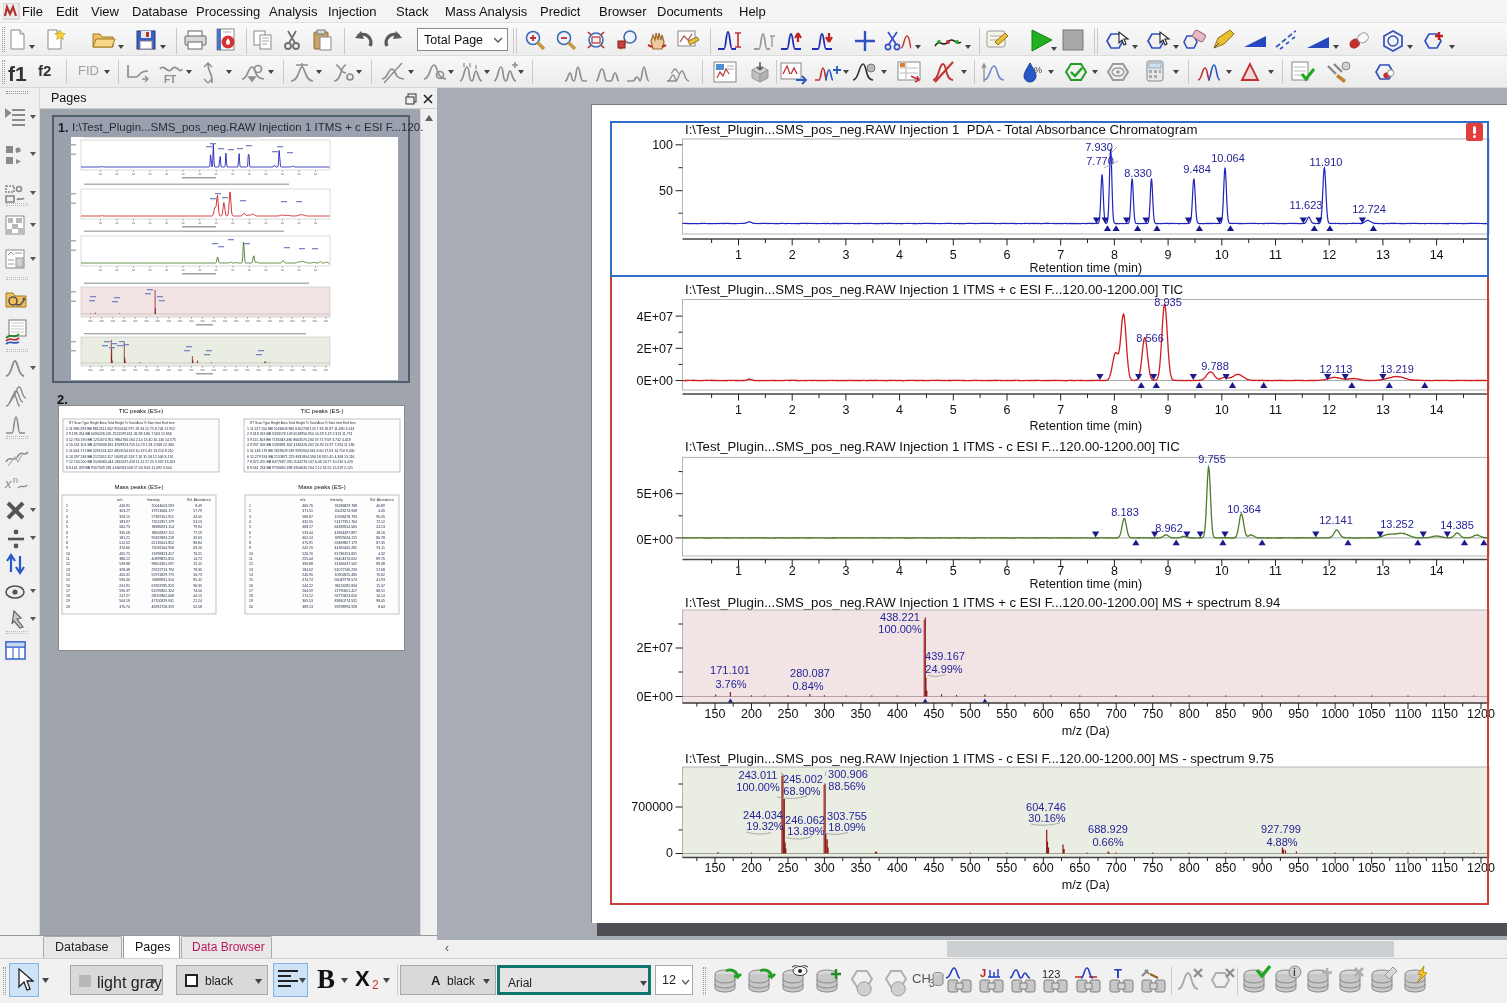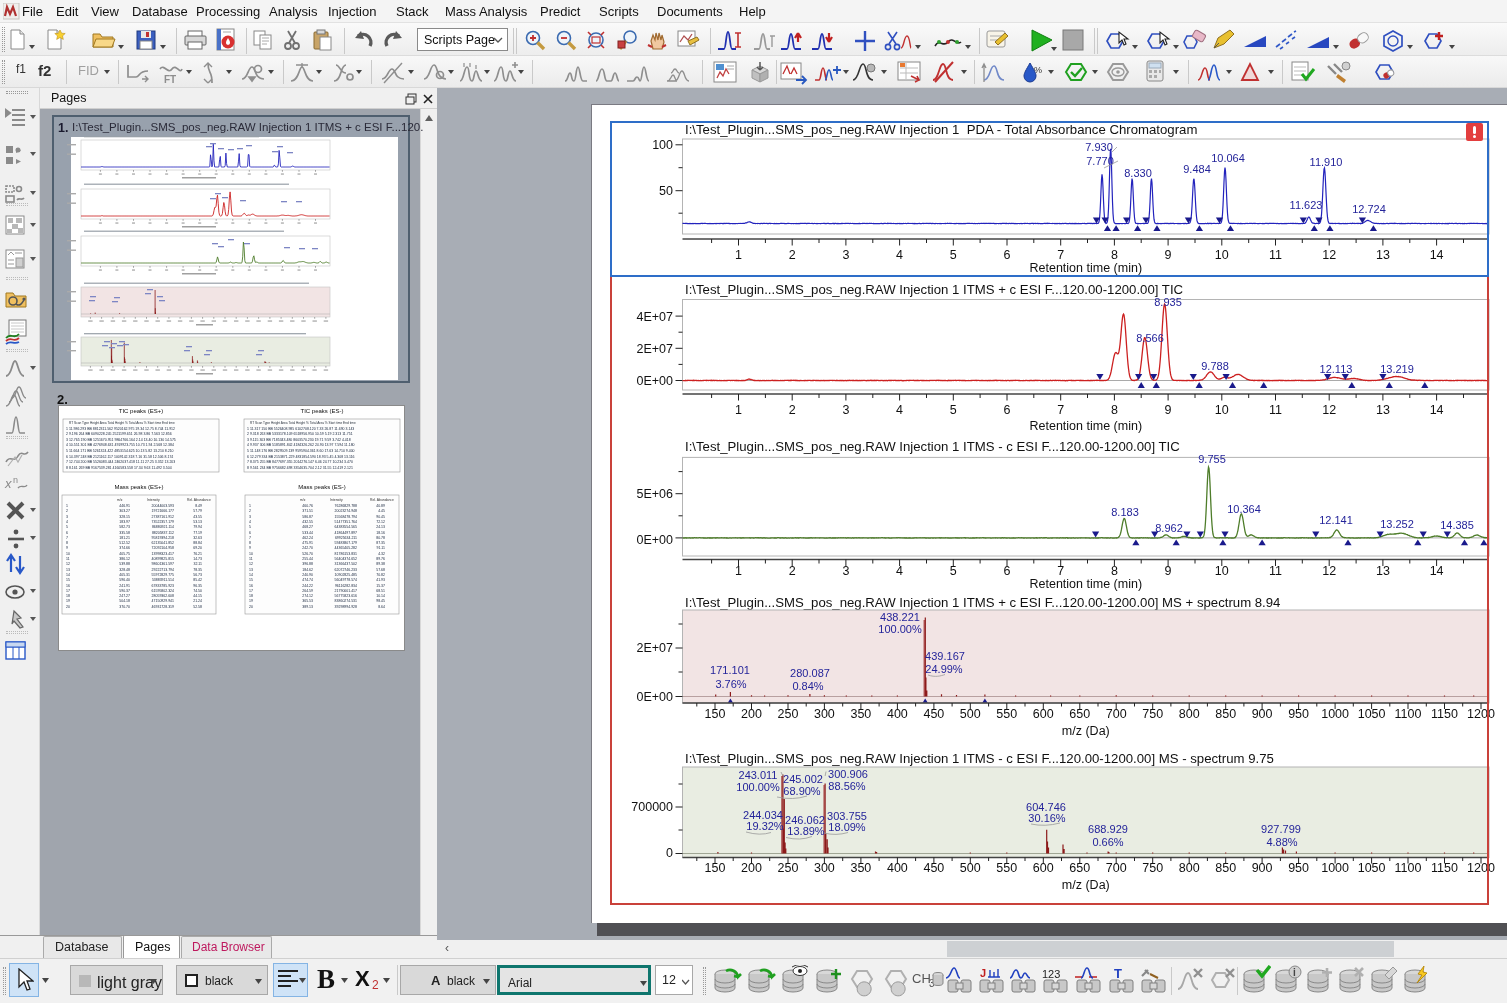--- a/index.html
+++ b/index.html
@@ -15,21 +15,21 @@
       <span class="abs" style="left:22px;top:4px">File</span>
       <span class="abs" style="left:56px;top:4px">Edit</span>
       <span class="abs" style="left:91px;top:4px">View</span>
       <span class="abs" style="left:132px;top:4px">Database</span>
       <span class="abs" style="left:196px;top:4px">Processing</span>
       <span class="abs" style="left:269px;top:4px">Analysis</span>
       <span class="abs" style="left:328px;top:4px">Injection</span>
       <span class="abs" style="left:396px;top:4px">Stack</span>
       <span class="abs" style="left:445px;top:4px">Mass Analysis</span>
       <span class="abs" style="left:540px;top:4px">Predict</span>
-      <span class="abs" style="left:599px;top:4px">Scripts</span>
+      <span class="abs" style="left:599px;top:4px">Browser</span>
       <span class="abs" style="left:657px;top:4px">Documents</span>
       <span class="abs" style="left:739px;top:4px">Help</span>
     </div>
     <div class="abs" style="left:0;top:23px;width:1507px;height:33px;background:linear-gradient(#fafafa,#ededed);border-bottom:1px solid #dcdcdc">
       <div class="abs" style="left:2px;top:4px;width:3px;height:25px;border-left:1px dotted #999;border-right:1px dotted #999"></div>
       <svg class="ic" style="left:7px;top:6px" width="22" height="22">
         <path d="M4 1 L13 1 L17 5 L17 20 L4 20 Z" fill="#fff" stroke="#8a8a8a"></path>
         <path d="M13 1 L13 5 L17 5" fill="#e8e8e8" stroke="#8a8a8a"></path>
       </svg>
       <svg class="abs" style="left:29px;top:22px" width="7" height="5">
@@ -88,21 +88,21 @@
       <div class="abs" style="left:344px;top:5px;width:1px;height:26px;background:#c9c9c9"></div>
       <svg class="ic" style="left:352px;top:7px" width="24" height="20">
         <path d="M18 16 A8 8 0 0 0 6 6" stroke="#5a5a5a" stroke-width="3.4" fill="none"></path>
         <path d="M9 1 L3 8 L12 9 Z" fill="#5a5a5a"></path>
       </svg>
       <svg class="ic" style="left:383px;top:7px" width="24" height="20">
         <path d="M4 16 A8 8 0 0 1 16 6" stroke="#5a5a5a" stroke-width="3.4" fill="none"></path>
         <path d="M13 1 L19 8 L10 9 Z" fill="#5a5a5a"></path>
       </svg>
       <div class="abs" style="left:417px;top:5px;width:91px;height:23px;background:#fff;border:1px solid #8a8a8a;font-size:12.5px;color:#111">
-        <span class="abs" style="left:6px;top:4px">Scripts Page</span>
+        <span class="abs" style="left:6px;top:4px">Total Page</span>
         <svg class="abs" style="left:76px;top:8px" width="9" height="6">
           <path d="M0 1 L4 5 L8 1" stroke="#555" stroke-width="1.4" fill="none"></path>
         </svg>
       </div>
       <div class="abs" style="left:513px;top:5px;width:1px;height:26px;background:#c9c9c9"></div>
       <div class="abs" style="left:516px;top:5px;width:1px;height:26px;background:#c9c9c9"></div>
       <svg class="ic" style="left:524px;top:6px" width="24" height="23">
         <circle cx="9" cy="9" r="6.5" fill="#eef4fa" stroke="#3a6ab0" stroke-width="1.6"></circle>
         <path d="M13.5 13.5 L20 20" stroke="#c49a40" stroke-width="3.4"></path>
         <path d="M6 9 h6 M9 6 v6" stroke="#c03030" stroke-width="1.8"></path>
@@ -244,21 +244,21 @@
       <svg class="ic" style="left:1419px;top:5px" width="28" height="25">
         <path d="M10 6 L18 6 L22 13 L18 20 L10 20 L6 13 Z" fill="none" stroke="#3050c0" stroke-width="1.7"></path>
         <path d="M20 4 v8 M16 8 h8" stroke="#c02020" stroke-width="2.4"></path>
       </svg>
       <svg class="abs" style="left:1449px;top:22px" width="7" height="5">
         <path d="M0 0 L6 0 L3 4 Z" fill="#444"></path>
       </svg>
     </div>
     <div class="abs" style="left:0;top:56px;width:1507px;height:32px;background:linear-gradient(#f8f8f8,#ebebeb);border-bottom:1px solid #d8d8d8">
       <div class="abs" style="left:2px;top:4px;width:3px;height:24px;border-left:1px dotted #999;border-right:1px dotted #999"></div>
-      <span class="abs" style="left:16px;top:6px;font-size:12px;font-weight:normal;color:#333">f1</span>
+      <span class="abs" style="left:8px;top:6px;font-size:21px;font-weight:bold;color:#333">f1</span>
       <span class="abs" style="left:38px;top:6px;font-size:15px;font-weight:bold;color:#333">f2</span>
       <div class="abs" style="left:66px;top:4px;width:1px;height:24px;background:#c9c9c9"></div>
       <span class="abs" style="left:78px;top:7px;font-size:13px;color:#a0a0a0">FID</span>
       <svg class="abs" style="left:104px;top:14px" width="7" height="5">
         <path d="M0 0 L6 0 L3 4 Z" fill="#444"></path>
       </svg>
       <div class="abs" style="left:118px;top:4px;width:1px;height:24px;background:#c9c9c9"></div>
       <svg class="ic" style="left:126px;top:5px" width="26" height="24">
         <g stroke="#8e8e8e" stroke-width="1.7" fill="none">
           <path d="M2 4 L2 16 L10 16 C14 16 12 10 22 10"></path>

